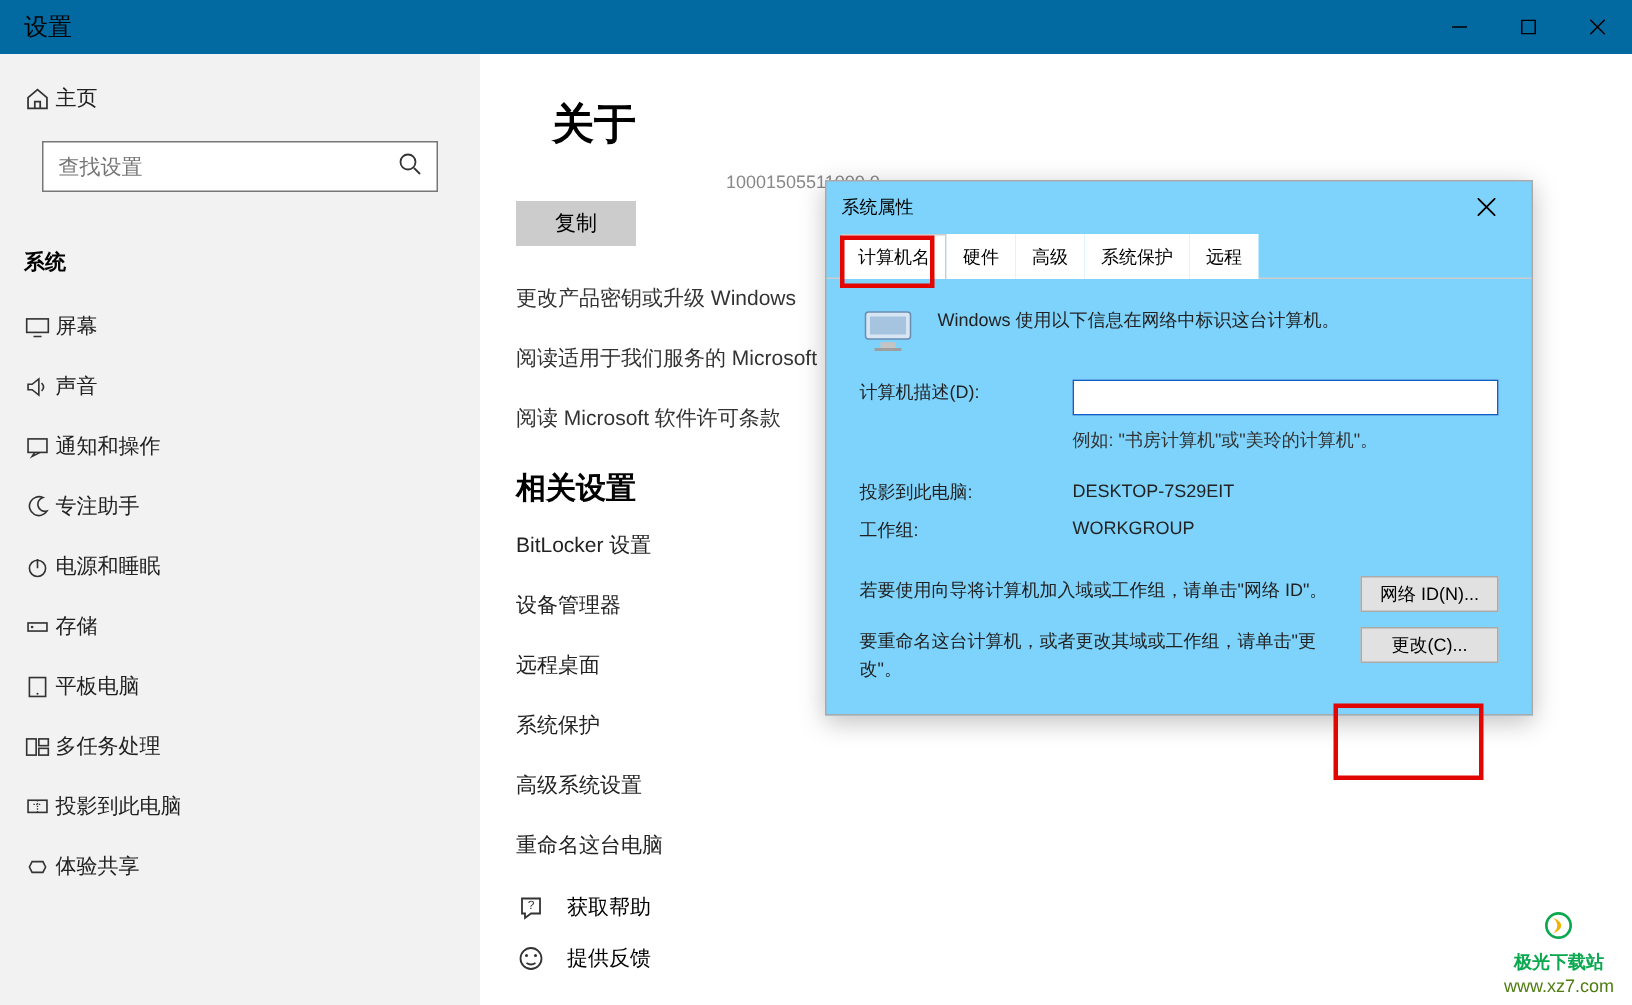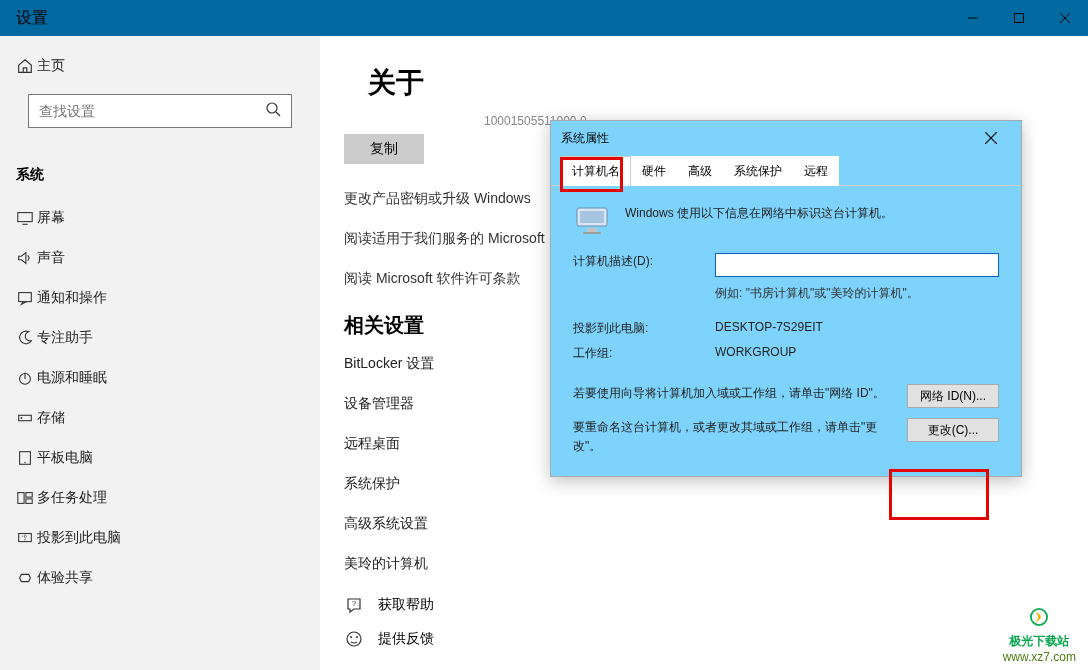--- a/index.html
+++ b/index.html
@@ -210,21 +210,21 @@
     <div class="link-line">更改产品密钥或升级 Windows</div>
     <div class="link-line">阅读适用于我们服务的 Microsoft</div>
     <div class="link-line">阅读 Microsoft 软件许可条款</div>
 
     <div class="section-title">相关设置</div>
     <span class="setting-link">BitLocker 设置</span>
     <span class="setting-link">设备管理器</span>
     <span class="setting-link">远程桌面</span>
     <span class="setting-link">系统保护</span>
     <span class="setting-link">高级系统设置</span>
-    <span class="setting-link">美玲的计算机</span>
+    <span class="setting-link">重命名这台电脑</span>
 
     <div class="help-row">
       <span class="sicon"><svg viewBox="0 0 20 20" width="20" height="20">
             <path d="M4 4 H16 V14 H10 L6 17 V14 H4 Z" fill="none" stroke="#333" stroke-width="1.2"></path>
             <text x="10" y="11" font-size="8" text-anchor="middle" fill="#333">?</text>
           </svg></span>
       <span>获取帮助</span>
     </div>
     <div class="help-row">
       <span class="sicon"><svg viewBox="0 0 20 20" width="20" height="20">

